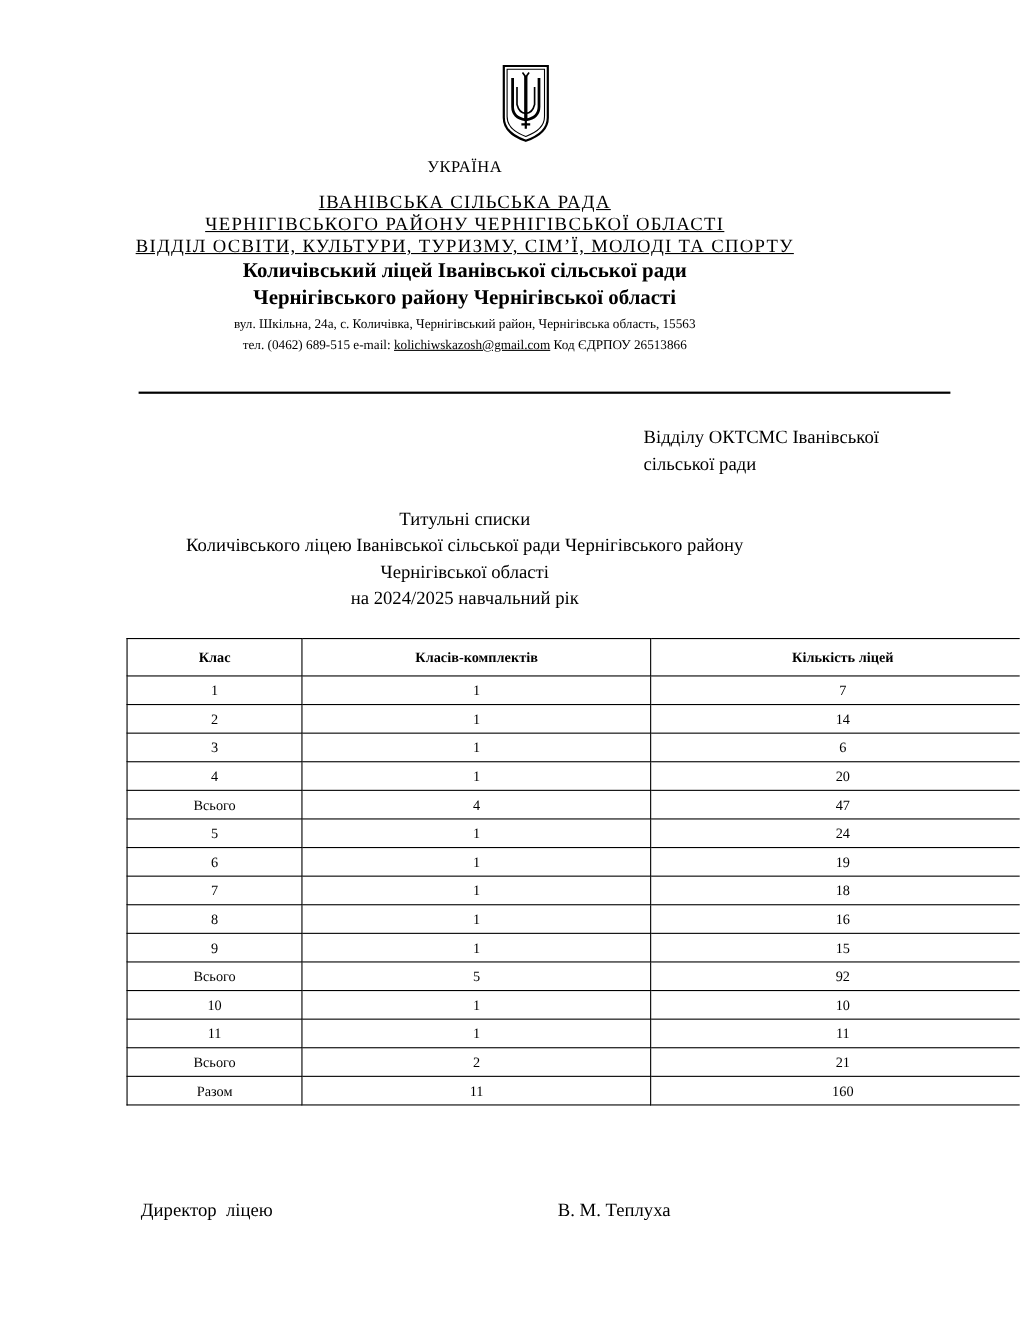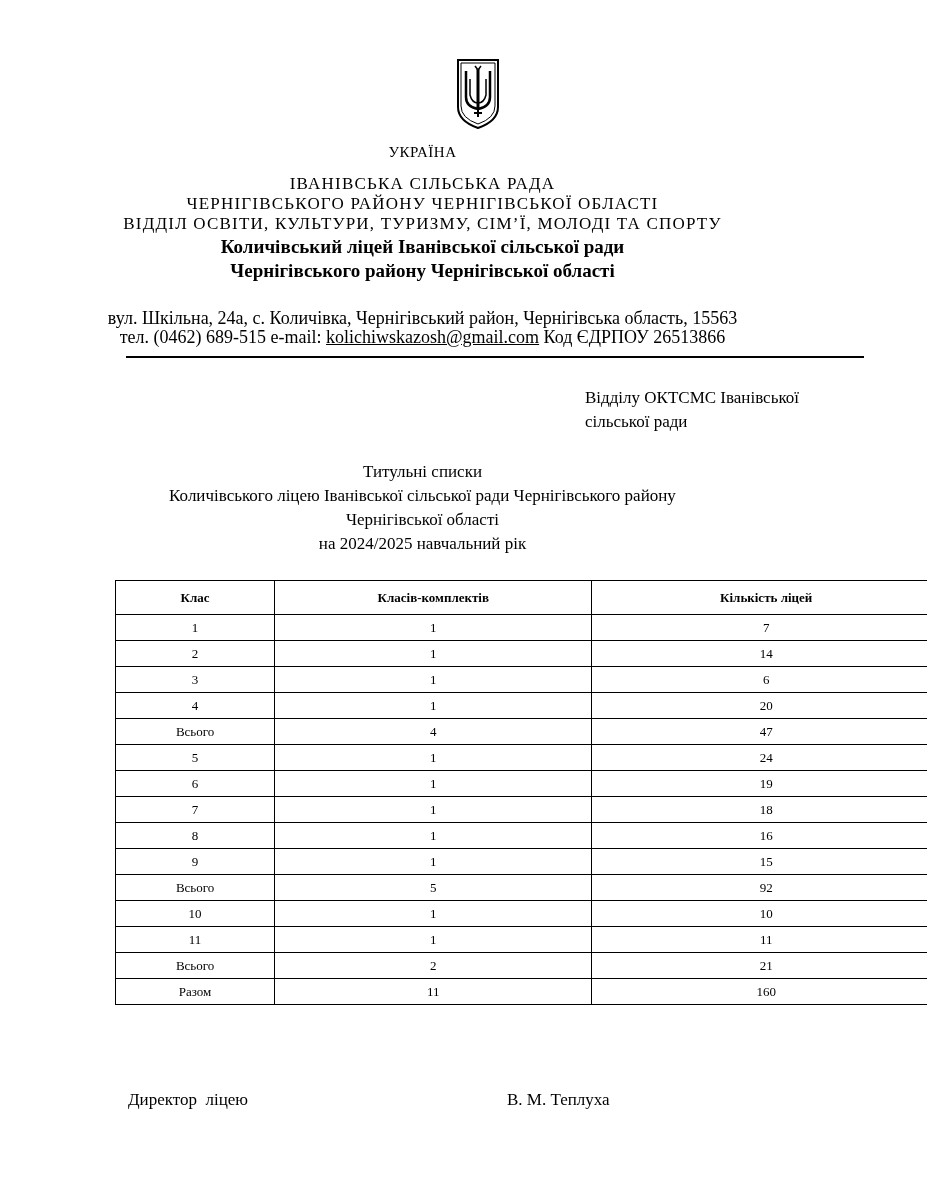--- a/index.html
+++ b/index.html
@@ -4,28 +4,28 @@
 <style>
   html, body { margin: 0; padding: 0; background: #ffffff; }
   body {
     width: 927px; height: 1200px; position: relative; overflow: hidden;
     font-family: "Liberation Serif", "DejaVu Serif", serif; color: #000;
   }
   .abs { position: absolute; }
   .center { left: 0; width: 845px; text-align: center; }
   .emblem { left: 455px; top: 57px; width: 46px; height: 74px; }
   .country { top: 144px; font-size: 15px; letter-spacing: 0.5px; }
-  .hdr { font-size: 17px; letter-spacing: 1.2px; line-height: 20px; }
+  .hdr { font-size: 17px; letter-spacing: 1.2px; line-height: 20px; text-decoration: underline; }
   .hdr1 { top: 174px; }
   .hdr2 { top: 194px; }
   .hdr3 { top: 214px; }
   .school { font-size: 19px; font-weight: bold; line-height: 24px; }
   .school1 { top: 235px; }
   .school2 { top: 259px; }
-  .addr { font-size: 18px; line-height: 19px; margin-top: 24px; }
+  .addr { font-size: 12px; line-height: 19px; }
   .addr1 { top: 285px; }
   .addr2 { top: 304px; }
   .addr2 .email { text-decoration: underline; }
   .rule { left: 126px; top: 356px; width: 738px; height: 0; border-top: 2px solid #000; }
   .recipient { left: 585px; top: 386px; font-size: 17px; line-height: 24px; }
   .title { font-size: 17px; line-height: 22px; }
   .t1 { top: 461px; }
   .t2 { top: 485px; }
   .t3 { top: 509px; }
   .t4 { top: 533px; }

